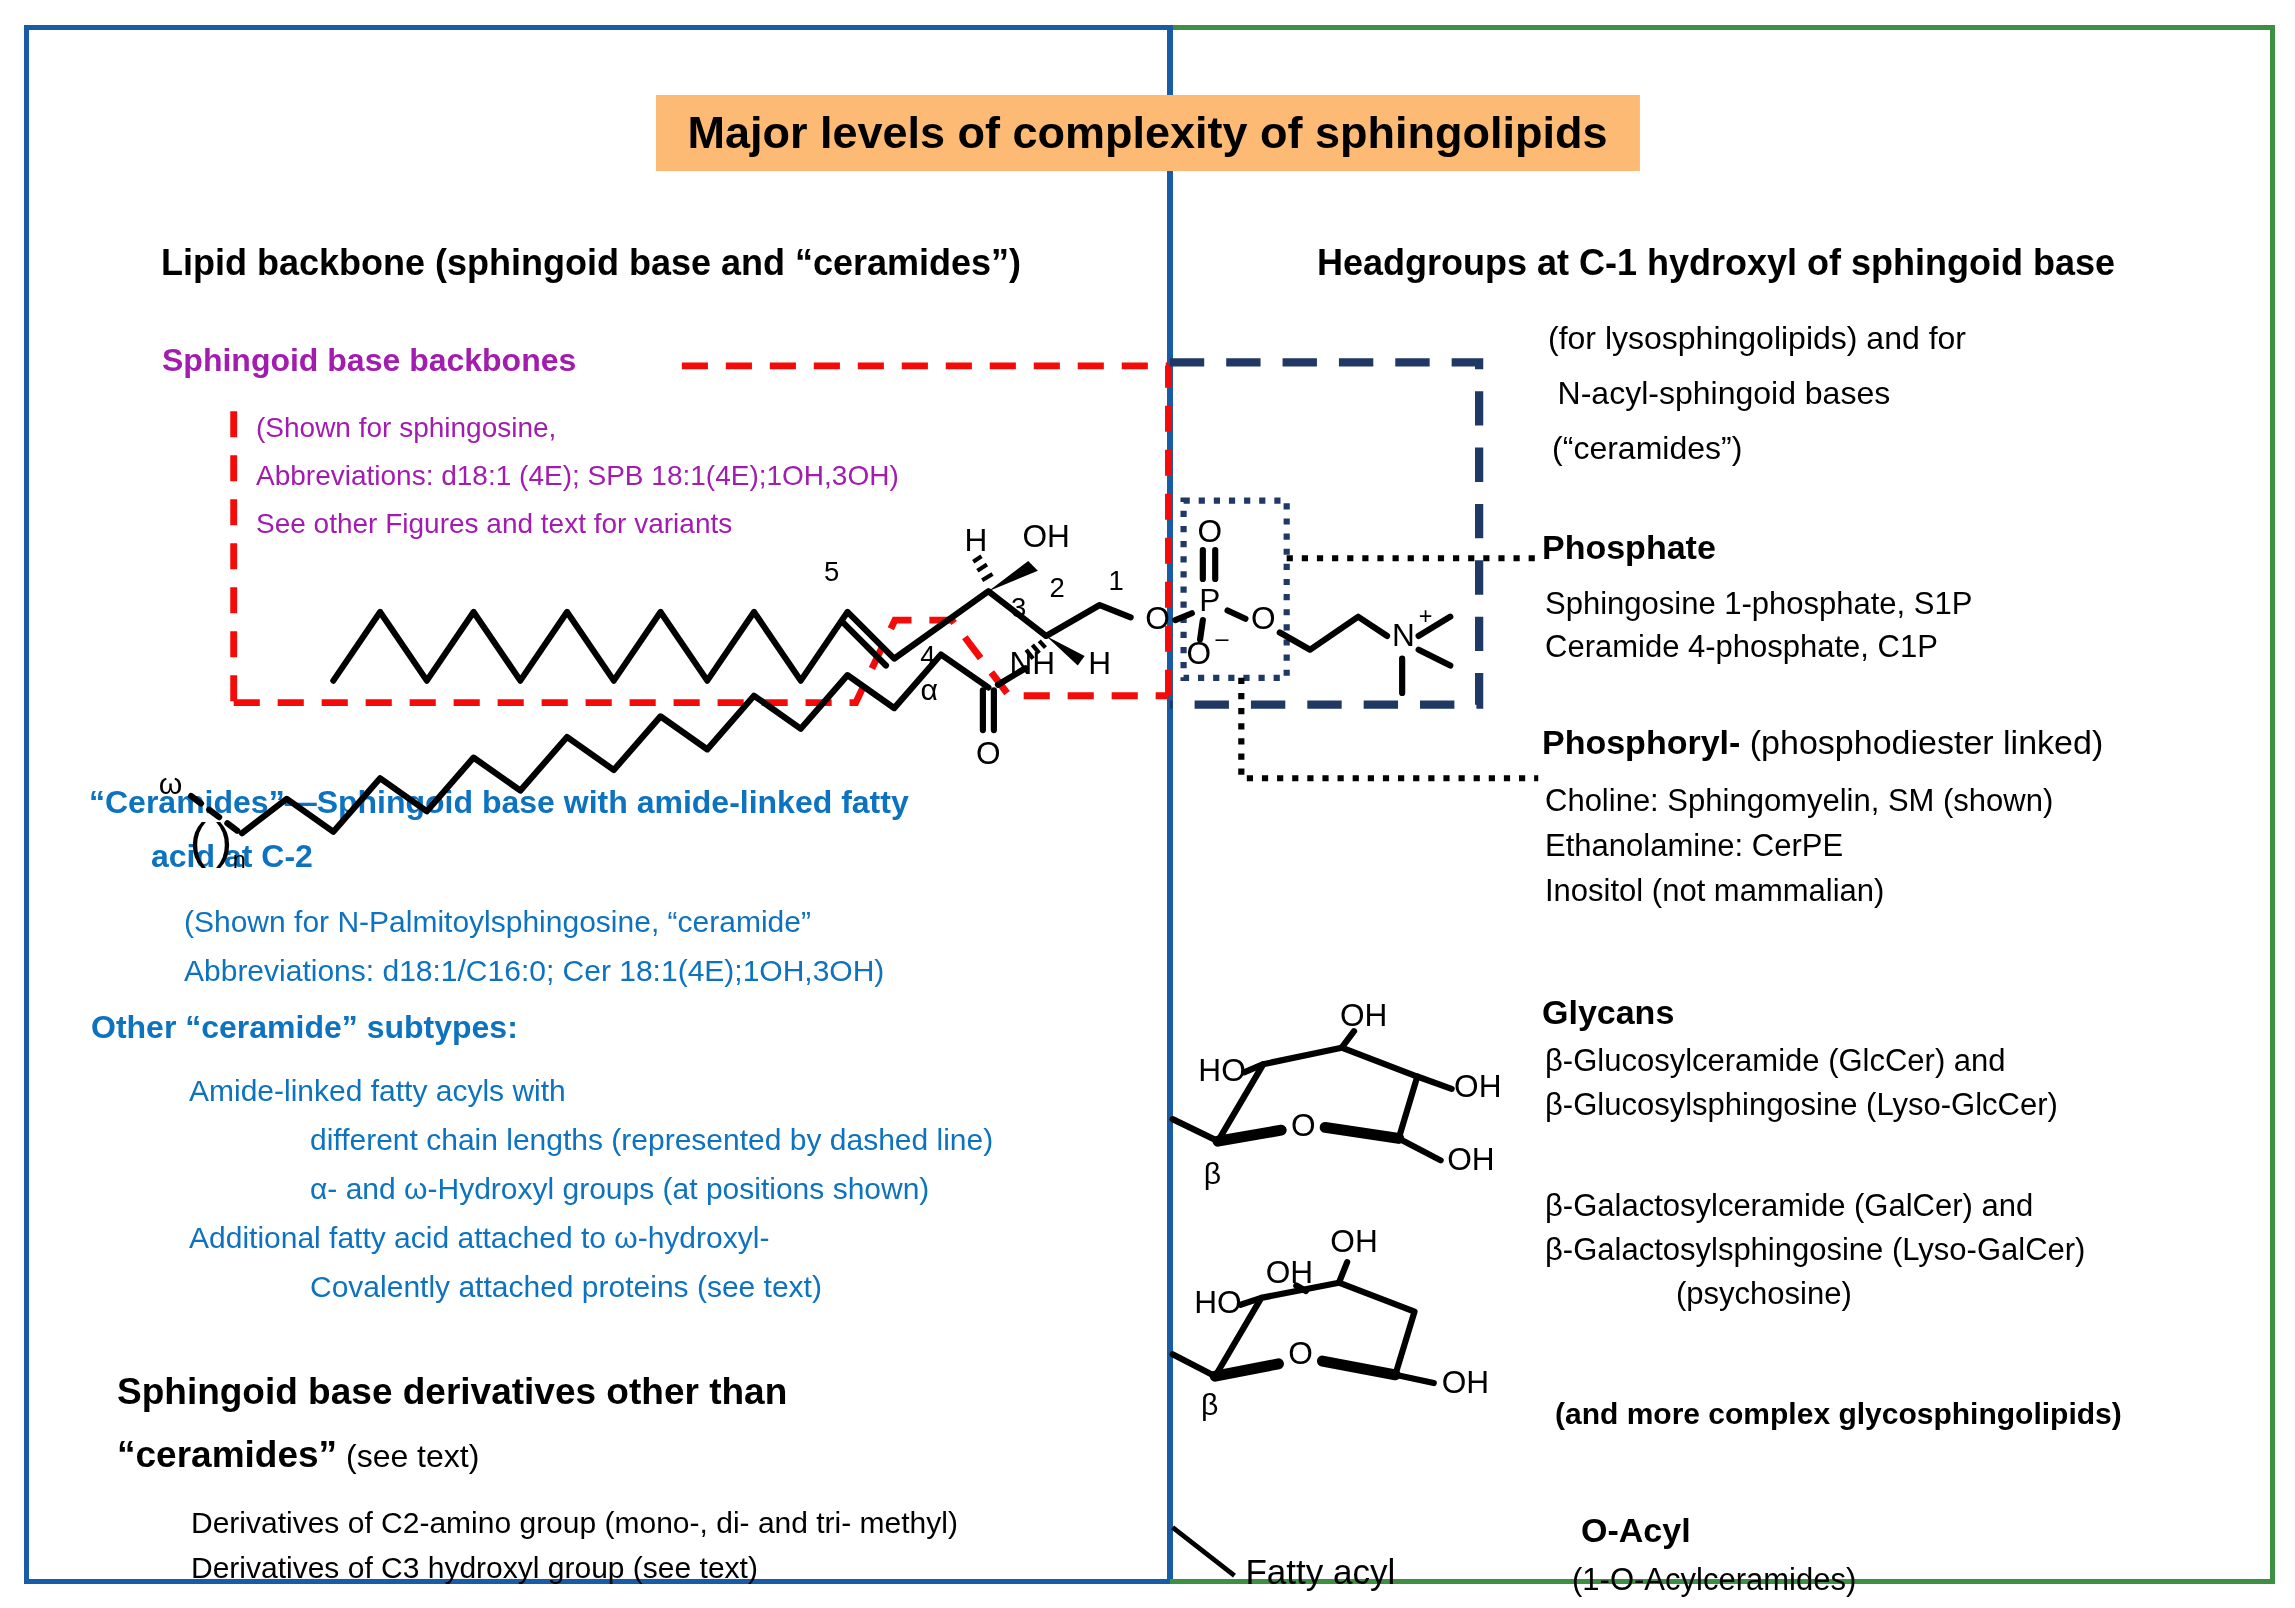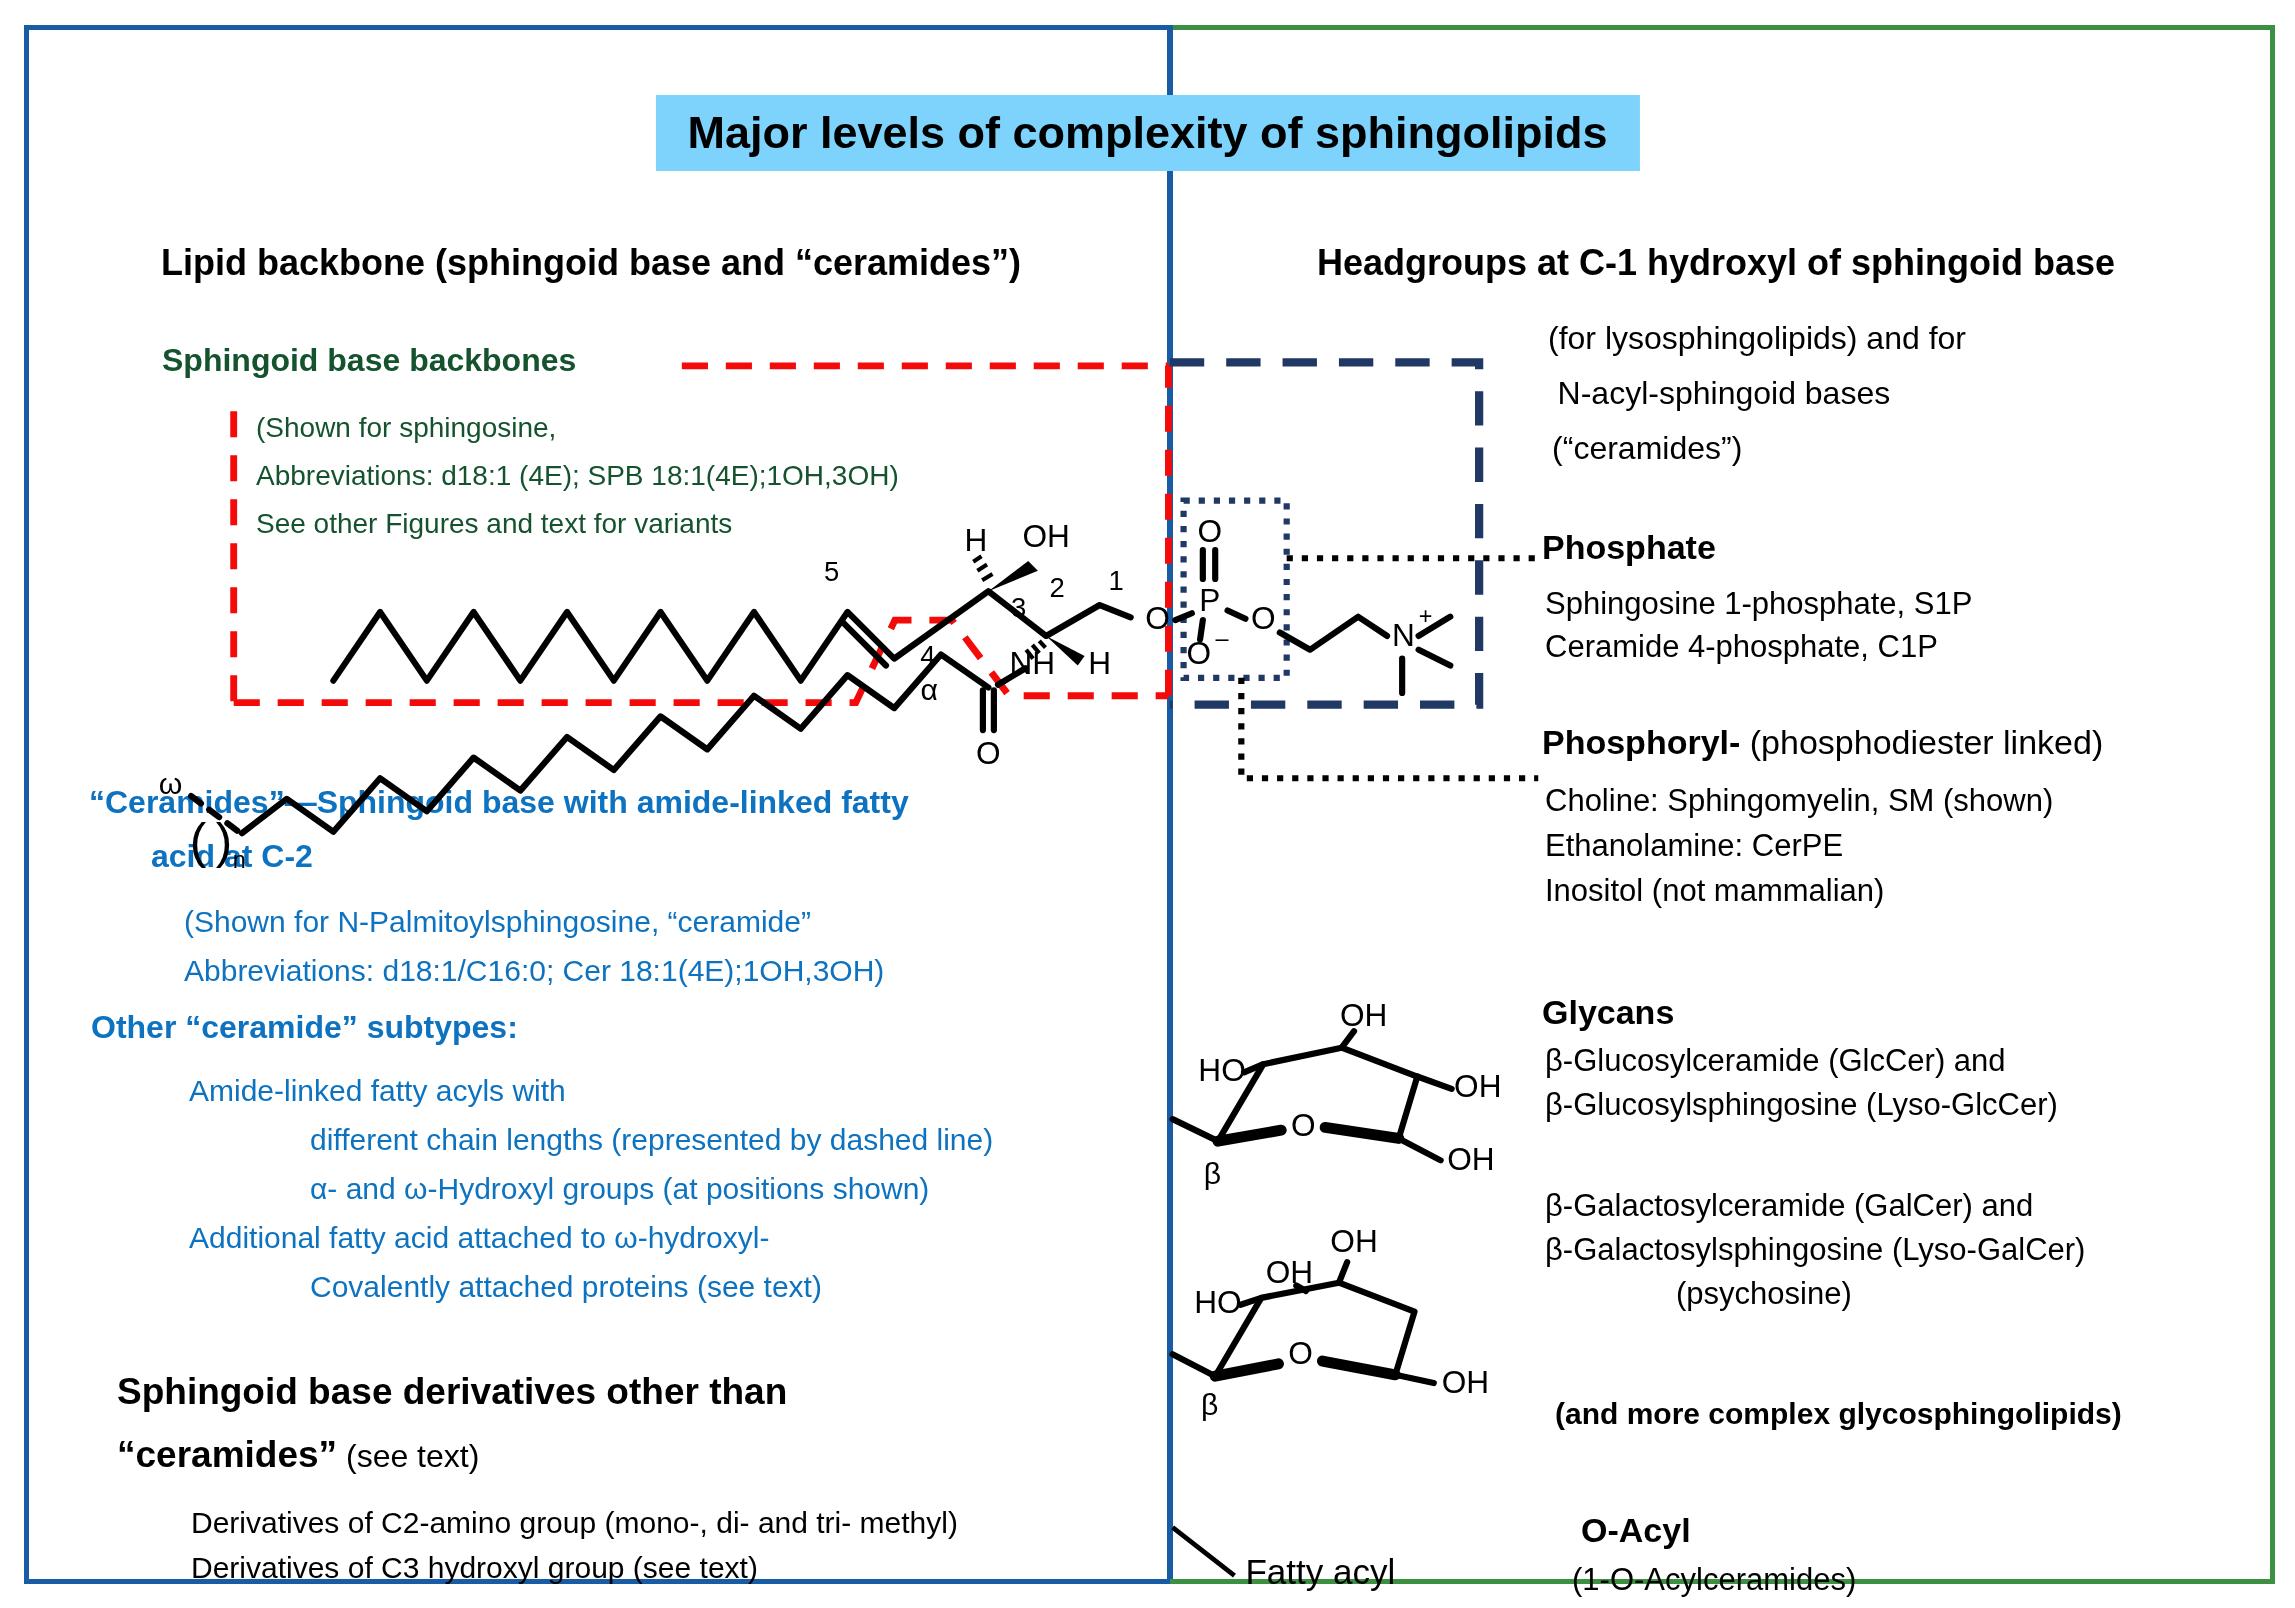--- a/index.html
+++ b/index.html
@@ -4,25 +4,25 @@
 <style>
   html,body{margin:0;padding:0;background:#fff;}
   #canvas{position:relative;width:2295px;height:1608px;background:#ffffff;
           font-family:"Liberation Sans",sans-serif;color:#000;overflow:hidden;}
   .abs{position:absolute;}
   
   #blue-box{left:24px;top:25.4px;width:1138px;height:1549px;border:5.5px solid #195CA6;z-index:0;}
   #green-box{left:1170px;top:25.4px;width:1100px;height:1549px;border:5.5px solid #3D8F41;border-left:none;z-index:0;}
   #divider{left:1167px;top:25.4px;width:5.5px;height:1554px;background:#195CA6;z-index:1;}
   
-  #title{top:95px;left:50%;transform:translateX(-50%);background:#7dd3fc;padding:0 32px;
+  #title{top:95px;left:50%;transform:translateX(-50%);background:#fdba74;padding:0 32px;
          font-size:45px;font-weight:bold;white-space:nowrap;z-index:3;line-height:76px;}
   .sec-head{font-size:36px;font-weight:bold;white-space:nowrap;z-index:3;}
   
-  .red{color:#14532d;}
+  .red{color:#a21caf;}
   .blue{color:#0D72BF;}
   .h-bold{font-weight:bold;}
   .nowrap{white-space:nowrap;}
   svg text{font-family:"Liberation Sans",sans-serif;}
   .atom{font-size:46px;}
   .cnum{font-size:40px;}
   .greek{font-size:44px;}
   .paren{font-size:72px;}
   .small-sub{font-size:34px;}
   .fatty{font-size:51px;}

